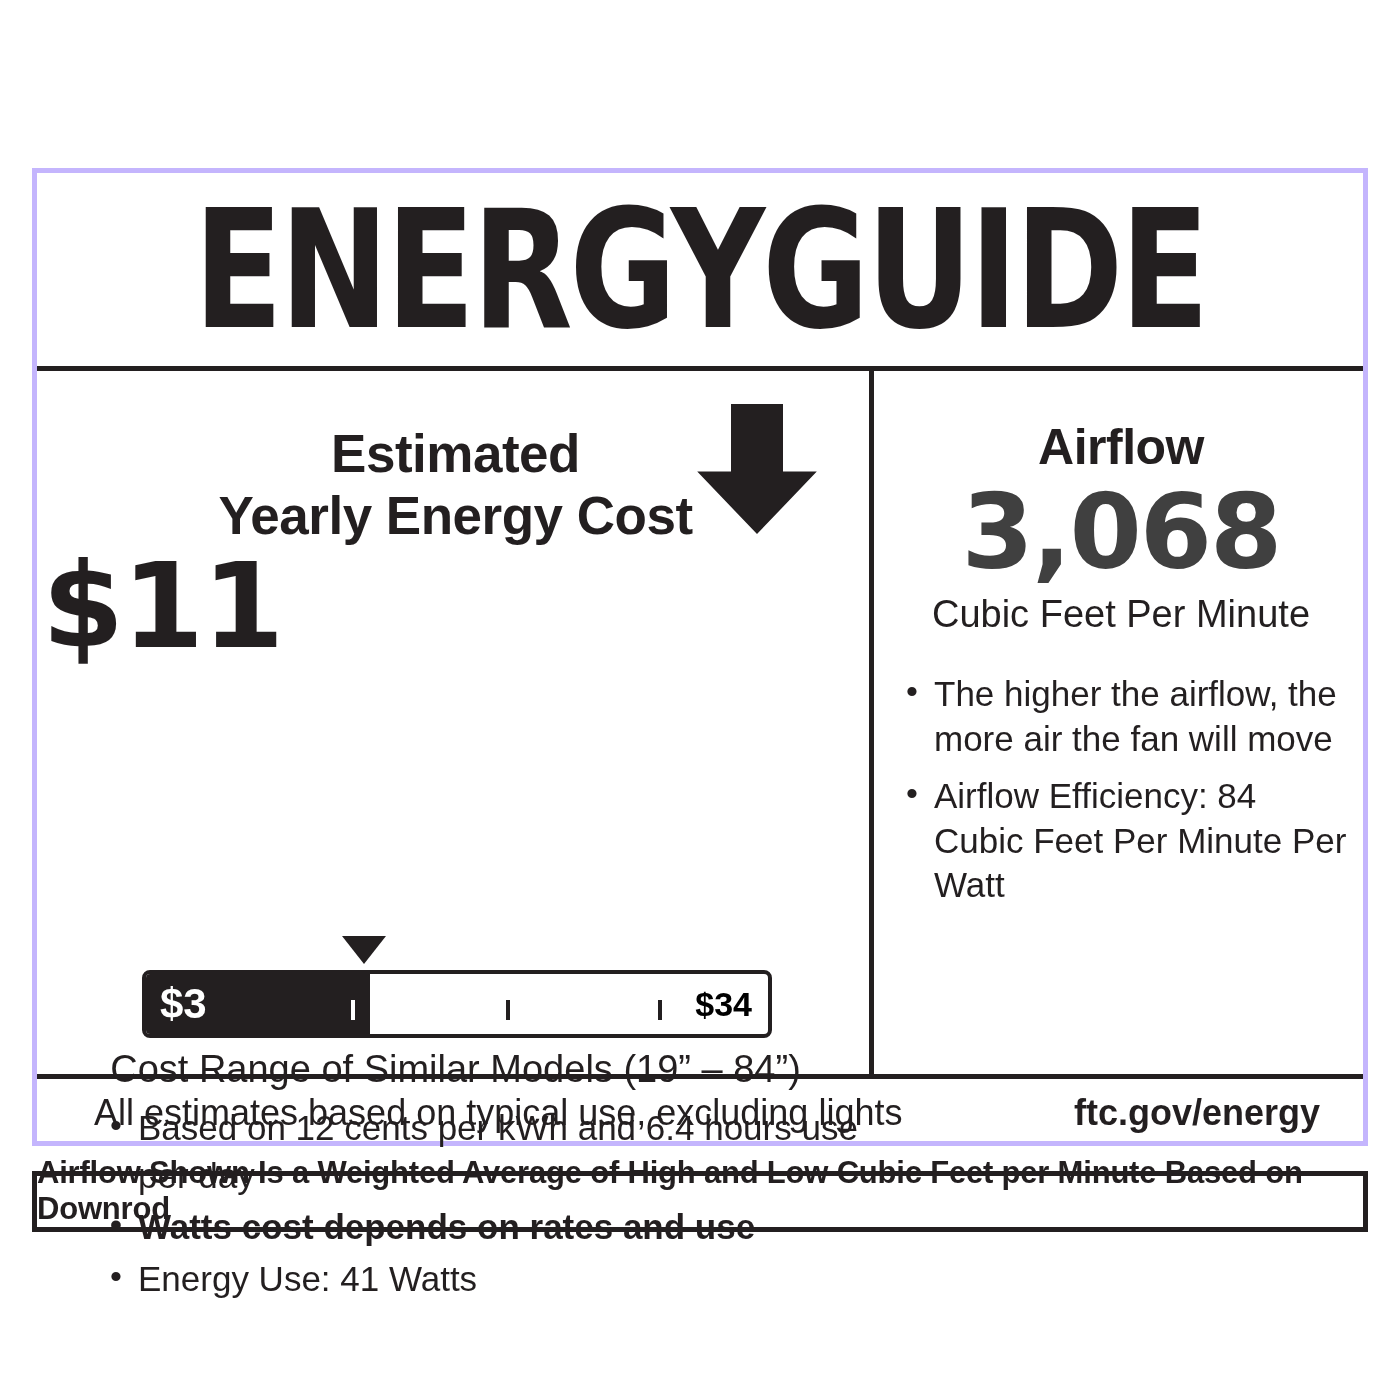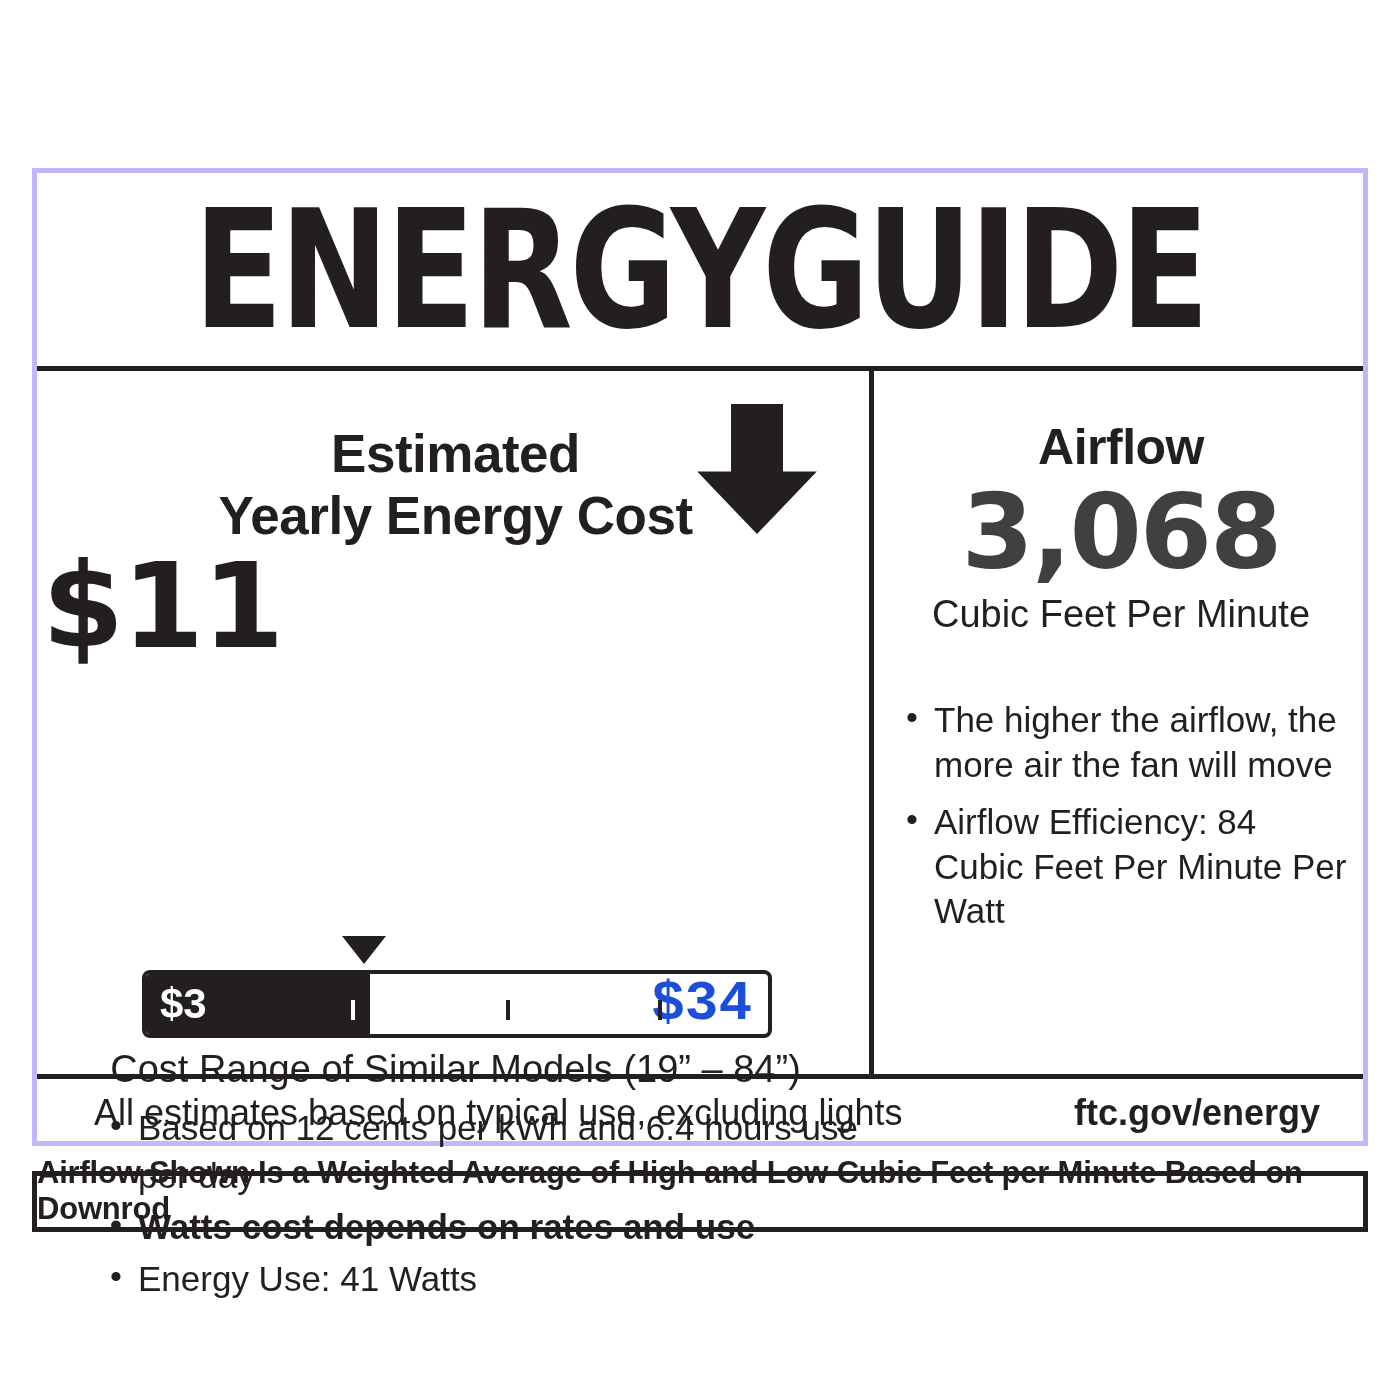--- a/index.html
+++ b/index.html
@@ -149,24 +149,23 @@
     transform: translateY(-50%);
     color: #ffffff;
     font-weight: 700;
     font-size: 42px;
   }
   .range-high {
     position: absolute;
     right: 16px;
     top: 50%;
     transform: translateY(-50%);
-    color: #1d4ed8;
-    font-weight: 700;
-    font-size: 56px;
-    font-family: Liberation Mono, monospace;
+    color: #000000;
+    font-weight: 700;
+    font-size: 34px;
   }
   .tick {
     position: absolute;
     top: 26px;
     width: 4px;
     height: 20px;
     background: #231f20;
   }
   .tick.t1 { left: 205px; background: #ffffff; }
   .tick.t2 { left: 360px; }
@@ -232,21 +231,21 @@
     color: #404040;
     margin-top: 2px;
     letter-spacing: -2px;
   }
   .airflow-units {
     text-align: center;
     font-size: 38px;
     margin-top: 6px;
   }
   .right-bullets {
-    margin-top: 62px;
+    margin-top: 36px;
     padding: 0 18px 0 28px;
   }
   .right-bullets ul {
     margin: 0;
     padding: 0;
     list-style: none;
   }
   .right-bullets li {
     position: relative;
     padding-left: 32px;

